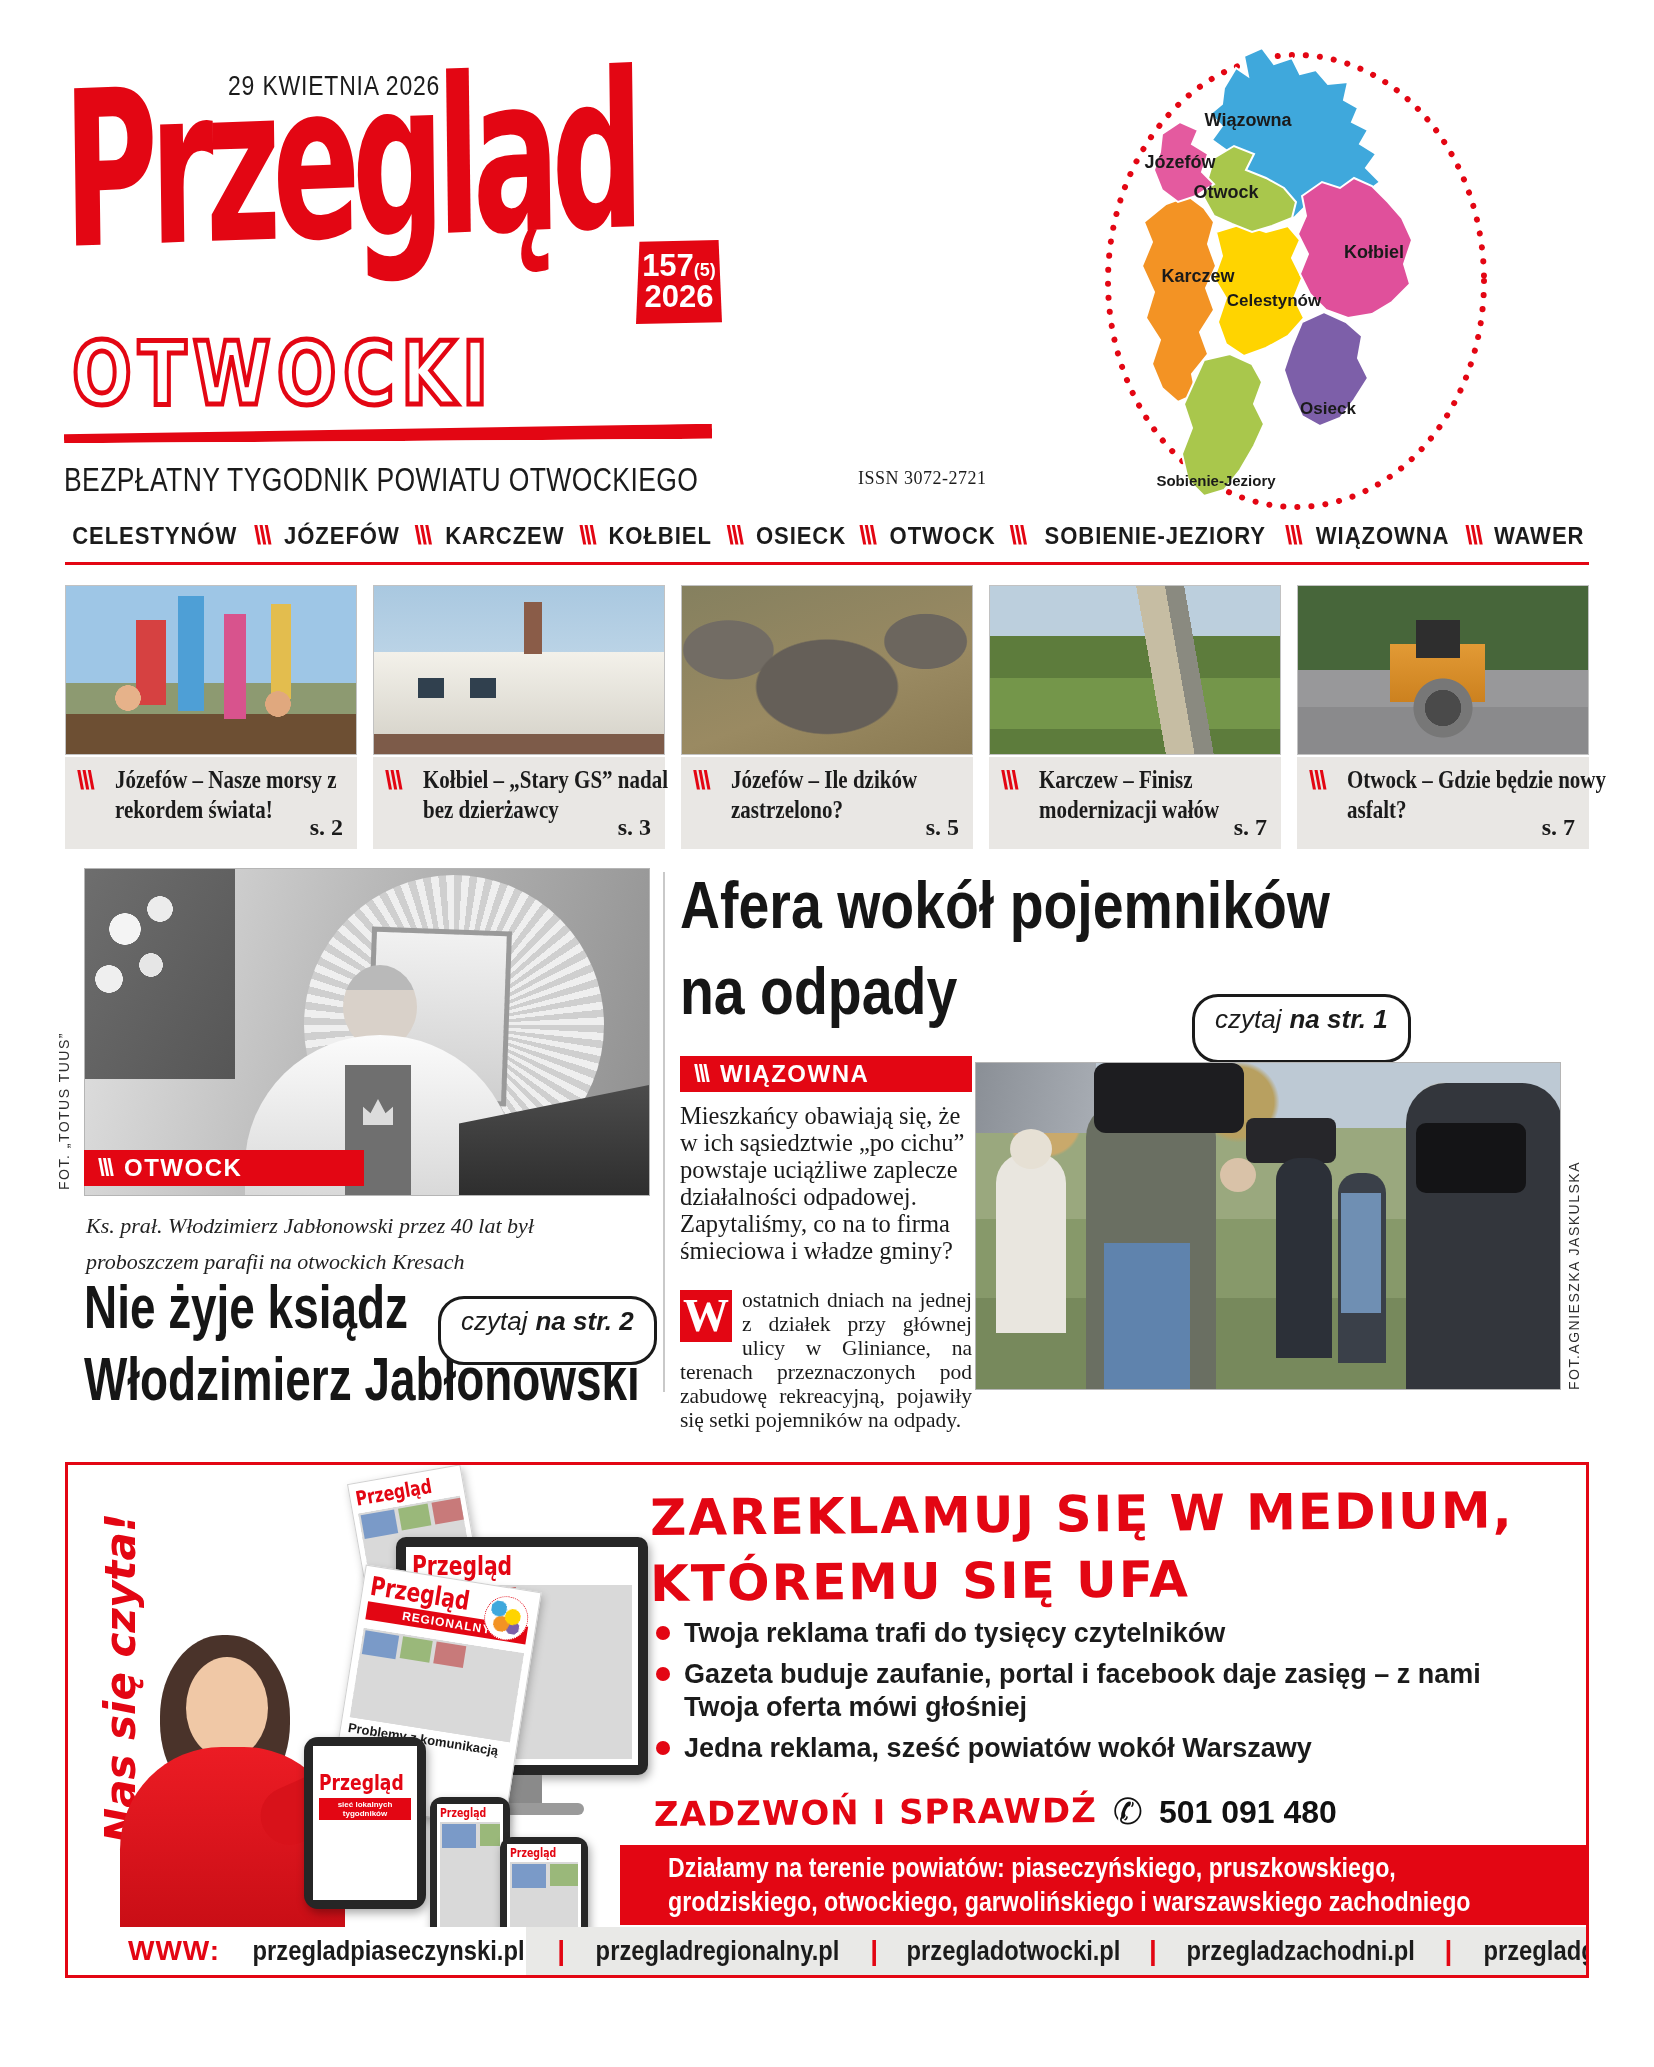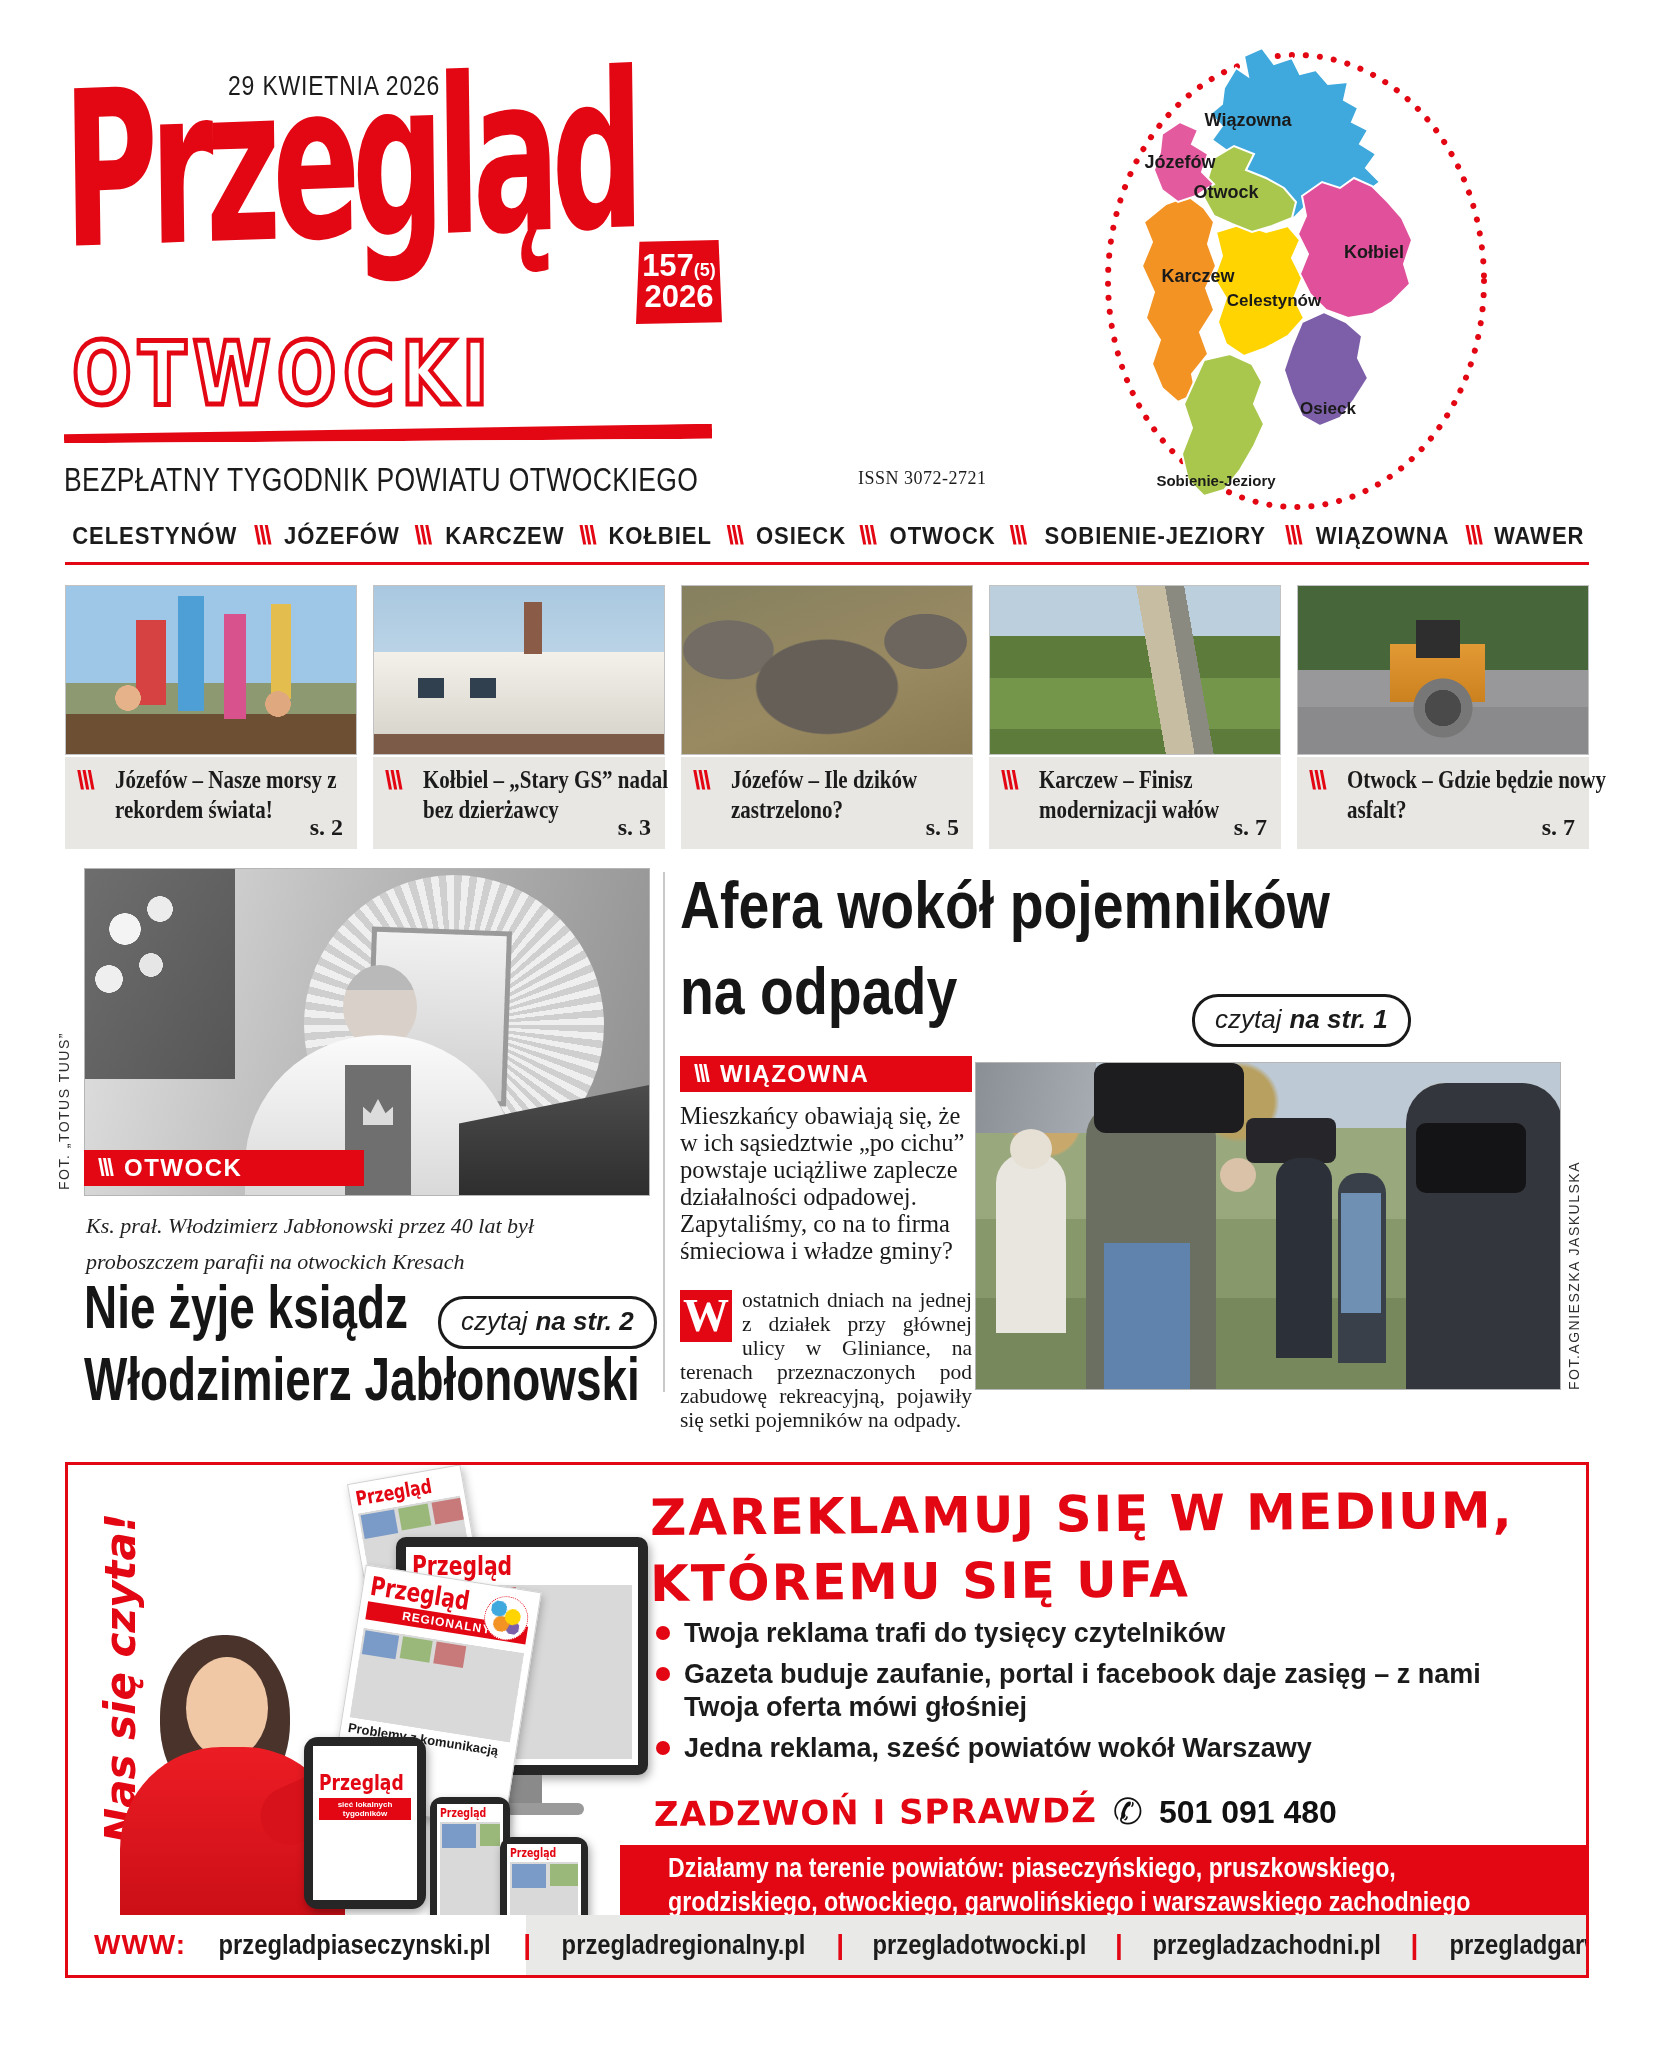--- a/index.html
+++ b/index.html
@@ -89,21 +89,21 @@
     linear-gradient(to bottom,#47663a 0 50%,#98989a 50% 72%,#8a8a8c 72%);
     background-size:100% 100%,44px 38px,95px 58px,100% 100%;
     background-position:0 0,118px 34px,92px 58px,0 0;background-repeat:no-repeat;}
 
   
   .kicker{display:flex;align-items:center;gap:12px;background:var(--red);color:#fff;height:36px;padding:0 14px;font-weight:bold;font-size:24px;letter-spacing:1.5px;}
   .kicker .slashes{color:#fff;font-weight:bold;font-size:24px;letter-spacing:-2px;}
   .vcred{writing-mode:vertical-rl;transform:rotate(180deg);font-size:14px;letter-spacing:1.5px;color:#2e2e2e;white-space:nowrap;}
   .h1line{font-weight:bold;color:#161616;transform-origin:0 0;white-space:nowrap;}
   .pill{display:inline-flex;align-items:baseline;gap:8px;border:3px solid #1a1a1a;border-radius:26px;background:#fff;
-    padding:7px 20px 9px;font-size:26px;font-style:italic;}
+    padding:7px 20px 25px;font-size:26px;font-style:italic;}
   .pill .p-b{font-weight:bold;}
   .serif{font-family:"Liberation Serif",serif;}
   .lead{font-size:24.5px;line-height:27px;}
   .bodytext{font-size:21.5px;line-height:24px;text-align:justify;}
   .dropcap{float:left;width:52px;height:52px;background:var(--red);color:#fff;text-align:center;
     font-family:"Liberation Serif",serif;font-weight:bold;font-size:46px;line-height:52px;margin:2px 10px 0 0;}
   .photocap{font-family:"Liberation Serif",serif;font-style:italic;font-size:22px;line-height:36px;color:#222;}
   .vdivider{width:2px;background:#c9c9c9;}
 
   .obit-photo{left:84px;top:868px;width:566px;height:328px;border:1px solid #b5b5b5;
@@ -162,23 +162,23 @@
   .bullets{position:absolute;left:586px;top:152px;width:830px;}
   .bullet{position:relative;padding-left:30px;margin-bottom:9px;font-weight:bold;font-size:27px;line-height:1.2;}
   .bullet::before{content:"";position:absolute;left:2px;top:9px;width:14px;height:14px;border-radius:50%;background:var(--red);}
   .callrow{position:absolute;left:586px;top:326px;display:flex;align-items:center;gap:16px;white-space:nowrap;}
   .call-label{color:var(--red);font-weight:bold;font-size:34px;letter-spacing:1px;font-family:"DejaVu Sans",sans-serif;transform:rotate(-.5deg);}
   .phone-ico{font-size:36px;color:#111;}
   .phone-num{font-weight:bold;font-size:32px;color:#111;}
   .coverage{position:absolute;left:552px;right:0;top:380px;height:80px;background:var(--red);color:#fff;
     display:flex;flex-direction:column;justify-content:center;padding-left:48px;}
   .coverage .cl{font-weight:bold;font-size:27px;line-height:34px;transform:scaleX(.86);transform-origin:0 50%;white-space:nowrap;}
-  .wwwrow{position:absolute;left:0;right:0;bottom:0;height:60px;
+  .wwwrow{position:absolute;left:0;right:0;bottom:0;height:48px;
     background:linear-gradient(to right,#fff 0 458px,#e9e9e7 458px);
-    display:flex;align-items:center;gap:14px;padding-left:26px;white-space:nowrap;}
+    display:flex;align-items:center;gap:14px;padding-left:60px;white-space:nowrap;}
   .www-label{color:var(--red);font-weight:bold;font-size:28px;letter-spacing:1px;}
   .url{font-weight:bold;font-size:27px;transform:scaleX(.88);transform-origin:50% 50%;}
   .url-sep{color:var(--red);font-weight:bold;font-size:28px;}
 
   
   .woman-hair{position:absolute;left:92px;top:170px;width:130px;height:170px;border-radius:48%;background:#4a332a;}
   .woman-face{position:absolute;left:118px;top:192px;width:82px;height:102px;border-radius:50%;background:#f0c8a6;}
   .woman-sweater{position:absolute;left:52px;top:282px;width:225px;height:228px;border-radius:45% 45% 20% 20%;background:linear-gradient(#ec1c24,#c00a12);}
   .woman-arm{position:absolute;left:188px;top:300px;width:165px;height:58px;border-radius:30px;background:#d8121a;transform:rotate(-24deg);}
   .woman-hand{position:absolute;left:318px;top:272px;width:44px;height:40px;border-radius:50%;background:#f0c8a6;}

